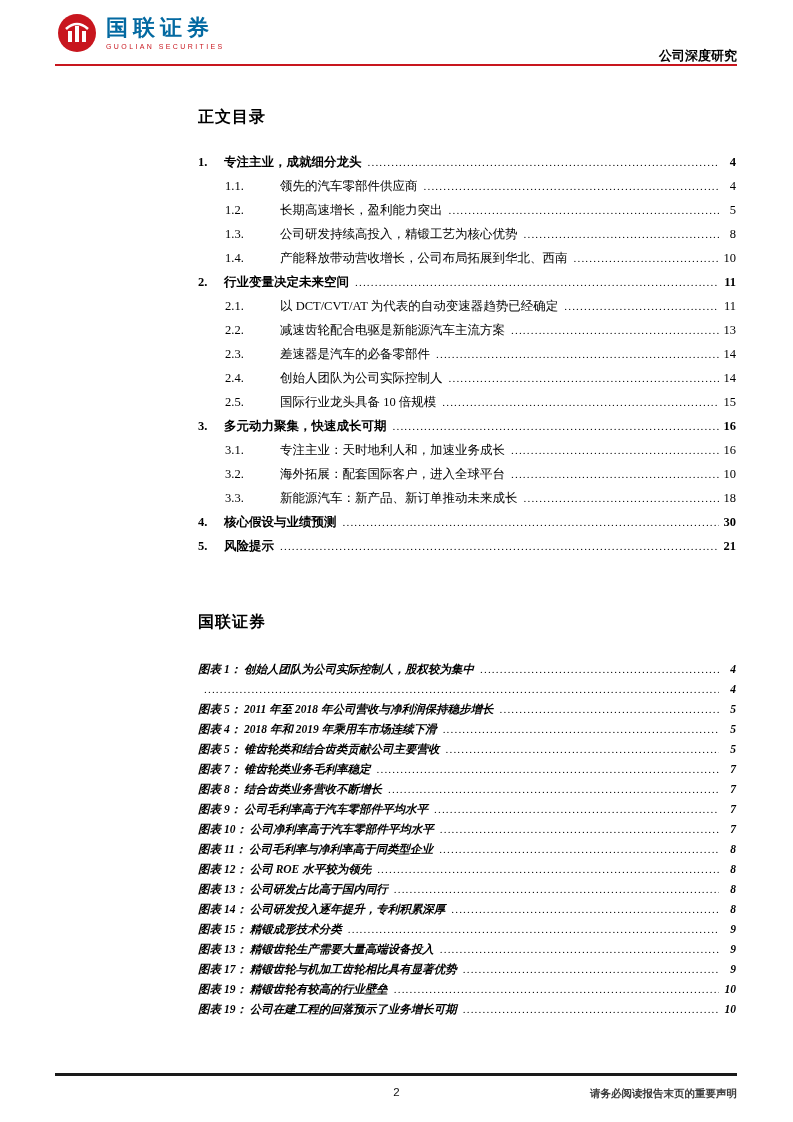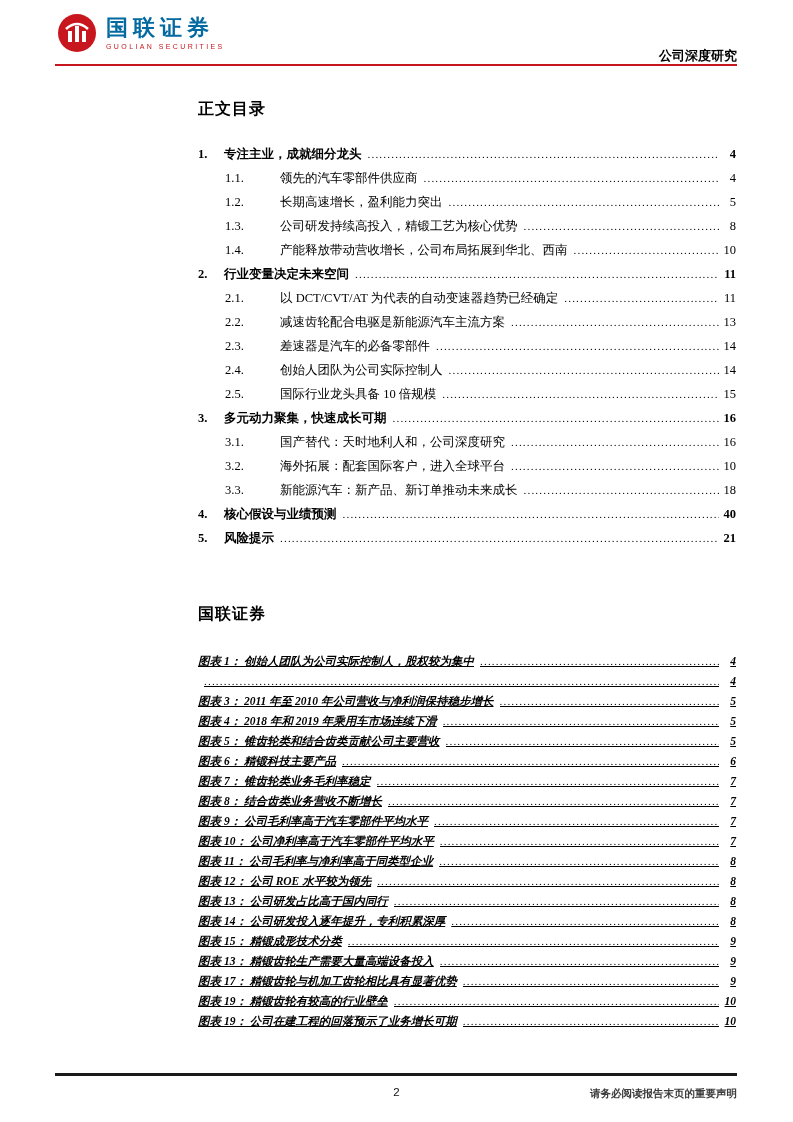--- a/index.html
+++ b/index.html
@@ -61,21 +61,21 @@
   
   .content {
     position: absolute;
     left: 198px;
     top: 99px;
     width: 538px;
   }
   .sec-title {
     font-size: 16px;
     font-weight: bold;
-    margin: 0 0 27px 0;
+    margin: 8px 0 27px 0;
     letter-spacing: 1px;
   }
   .fig-title { margin: 58px 0 30px 0; }
 
   .toc-row {
     display: flex;
     align-items: baseline;
     font-size: 12.5px;
     line-height: 15px;
     margin-bottom: 9px;
@@ -102,21 +102,20 @@
     font-style: normal;
   }
   .toc-page { flex: none; min-width: 14px; text-align: right; }
 
   .fig-row {
     font-size: 11.5px;
     line-height: 13.5px;
     margin-bottom: 6.5px;
     font-weight: bold;
     font-style: italic;
-    text-decoration: underline;
   }
 
   
   .footer-rule {
     position: absolute;
     left: 55px;
     top: 1073px;
     width: 682px;
     height: 2.5px;
     background: #1a1a1a;
@@ -248,21 +247,21 @@
 
   <div class="toc-row level-1">
     <span class="toc-num">3.</span>
     <span class="toc-label">多元动力聚集，快速成长可期</span>
     <span class="dots"></span>
     <span class="toc-page">16</span>
   </div>
 
   <div class="toc-row level-2">
     <span class="toc-num">3.1.</span>
-    <span class="toc-label">国产替代：天时地利人和，公司深度研究</span>
+    <span class="toc-label">专注主业：天时地利人和，加速业务成长</span>
     <span class="dots"></span>
     <span class="toc-page">16</span>
   </div>
 
   <div class="toc-row level-2">
     <span class="toc-num">3.2.</span>
     <span class="toc-label">海外拓展：配套国际客户，进入全球平台</span>
     <span class="dots"></span>
     <span class="toc-page">10</span>
   </div>
@@ -271,21 +270,21 @@
     <span class="toc-num">3.3.</span>
     <span class="toc-label">新能源汽车：新产品、新订单推动未来成长</span>
     <span class="dots"></span>
     <span class="toc-page">18</span>
   </div>
 
   <div class="toc-row level-1">
     <span class="toc-num">4.</span>
     <span class="toc-label">核心假设与业绩预测</span>
     <span class="dots"></span>
-    <span class="toc-page">40</span>
+    <span class="toc-page">30</span>
   </div>
 
   <div class="toc-row level-1">
     <span class="toc-num">5.</span>
     <span class="toc-label">风险提示</span>
     <span class="dots"></span>
     <span class="toc-page">21</span>
   </div>
 </div>
 
@@ -296,42 +295,37 @@
     <span class="dots"></span>
     <span class="toc-page">4</span>
   </div>
 
   <div class="toc-row fig-row">
     <span class="dots"></span>
     <span class="toc-page">4</span>
   </div>
 
   <div class="toc-row fig-row">
-    <span class="toc-label">图表 3： 2011 年至 2010 年公司营收与净利润保持稳步增长</span>
+    <span class="toc-label">图表 5： 2011 年至 2018 年公司营收与净利润保持稳步增长</span>
     <span class="dots"></span>
     <span class="toc-page">5</span>
   </div>
 
   <div class="toc-row fig-row">
     <span class="toc-label">图表 4： 2018 年和 2019 年乘用车市场连续下滑</span>
     <span class="dots"></span>
     <span class="toc-page">5</span>
   </div>
 
   <div class="toc-row fig-row">
     <span class="toc-label">图表 5： 锥齿轮类和结合齿类贡献公司主要营收</span>
     <span class="dots"></span>
     <span class="toc-page">5</span>
   </div>
 
-  <div class="toc-row fig-row">
-    <span class="toc-label">图表 6： 精锻科技主要产品</span>
-    <span class="dots"></span>
-    <span class="toc-page">6</span>
-  </div>
 
   <div class="toc-row fig-row">
     <span class="toc-label">图表 7： 锥齿轮类业务毛利率稳定</span>
     <span class="dots"></span>
     <span class="toc-page">7</span>
   </div>
 
   <div class="toc-row fig-row">
     <span class="toc-label">图表 8： 结合齿类业务营收不断增长</span>
     <span class="dots"></span>

